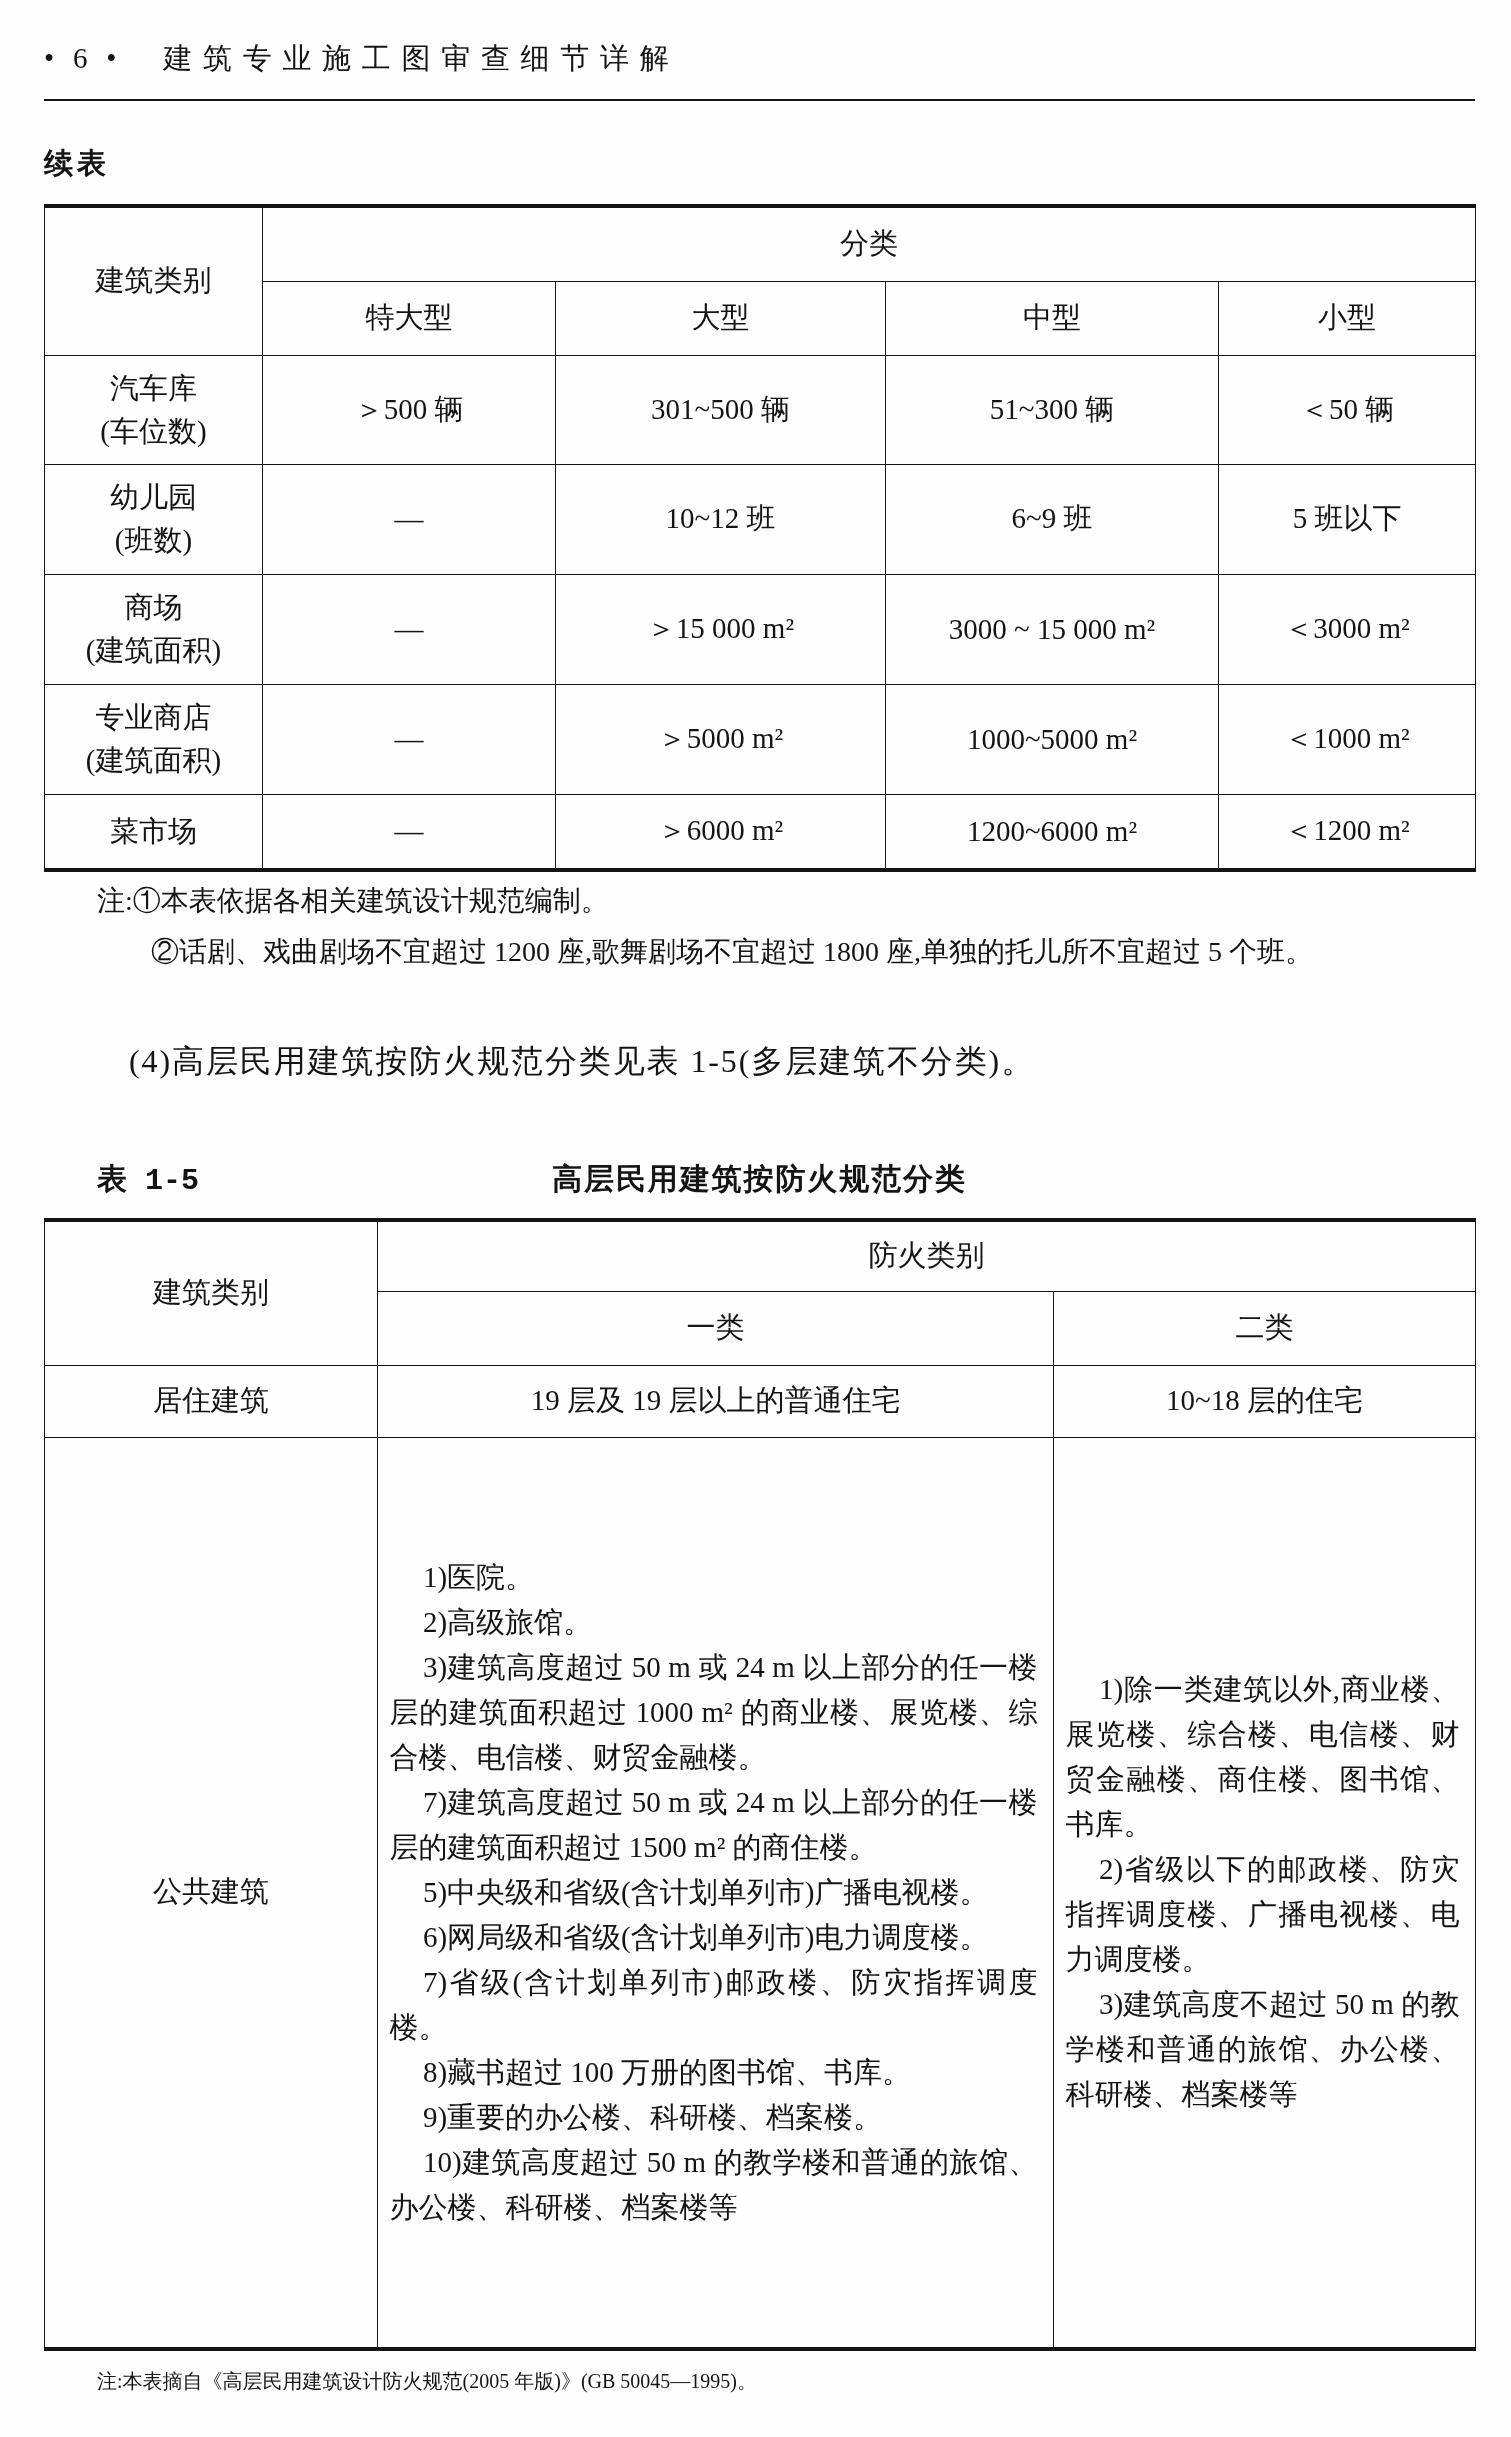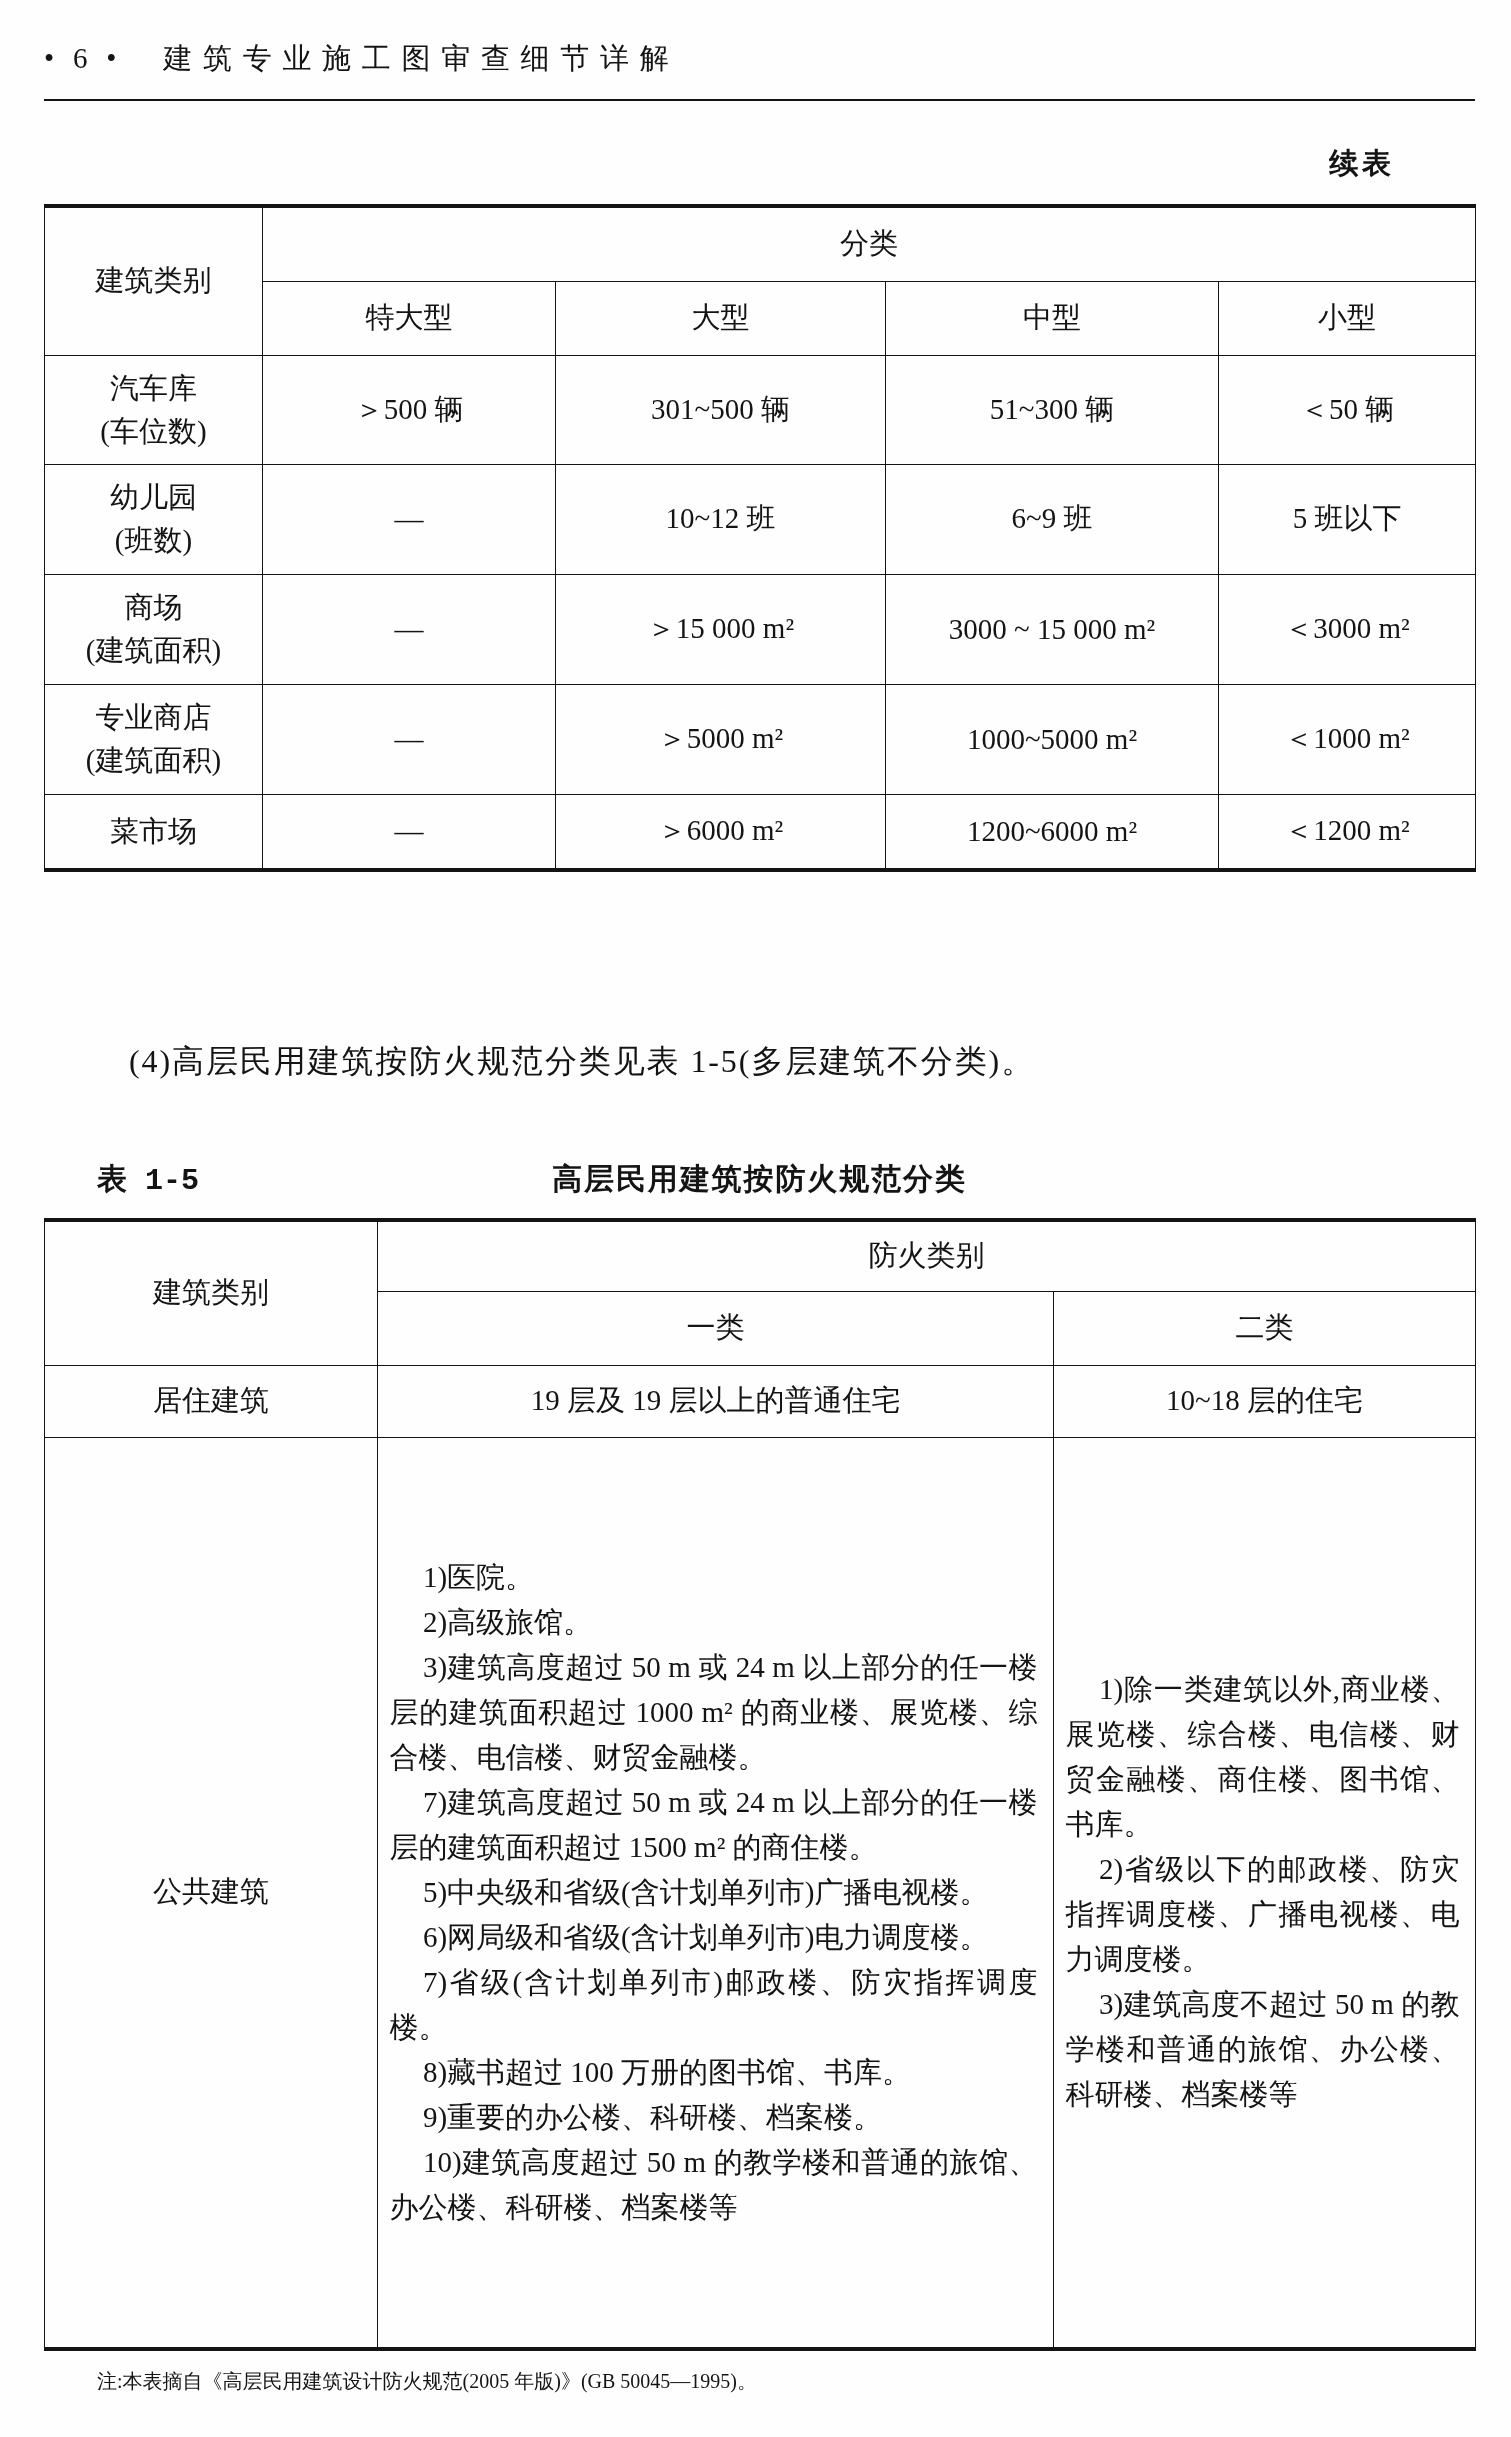--- a/index.html
+++ b/index.html
@@ -19,21 +19,21 @@
   }
   .page-marker{letter-spacing:5.8px;white-space:pre;}
   .book-title{margin-left:41px;letter-spacing:10.7px;white-space:pre;}
   .header-rule{
     position:absolute;left:44px;top:99px;width:1431px;height:1.9px;
     background:#141414;
   }
 
   .continued{
     position:absolute;left:44px;top:144px;width:1351px;
-    text-align:right;font-weight:bold;font-size:29px;letter-spacing:3.9px;
+    text-align:left;font-weight:bold;font-size:29px;letter-spacing:3.9px;
   }
 
   
   table{border-collapse:collapse;table-layout:fixed;}
   #table1{position:absolute;left:44px;top:204px;width:1431px;
     border-top:4.9px solid #141414;border-bottom:4.9px solid #141414;}
   #table2{position:absolute;left:44px;top:1218px;width:1431px;
     border-top:4.9px solid #141414;border-bottom:4.9px solid #141414;}
   td{
     border:1.9px solid #141414;
@@ -158,20 +158,24 @@
         <div class="label-line">菜市场</div>
       </td>
       <td>—</td>
       <td>＞6000 m²</td>
       <td>1200~6000 m²</td>
       <td>＜1200 m²</td>
     </tr>
   </tbody>
     </table>
 
+  <div class="notes1">
+    <div class="note-line-1">注:①本表依据各相关建筑设计规范编制。</div>
+    <div class="note-line-2">②话剧、戏曲剧场不宜超过 1200 座,歌舞剧场不宜超过 1800 座,单独的托儿所不宜超过 5 个班。</div>
+  </div>
 
   <div class="body-paragraph">(4)高层民用建筑按防火规范分类见表 1-5(多层建筑不分类)。</div>
 
   <div class="table2-caption">
     <span class="caption-no">表 1-5</span>
     <span class="caption-title">高层民用建筑按防火规范分类</span>
   </div>
 
   <table id="table2">
     <colgroup>

